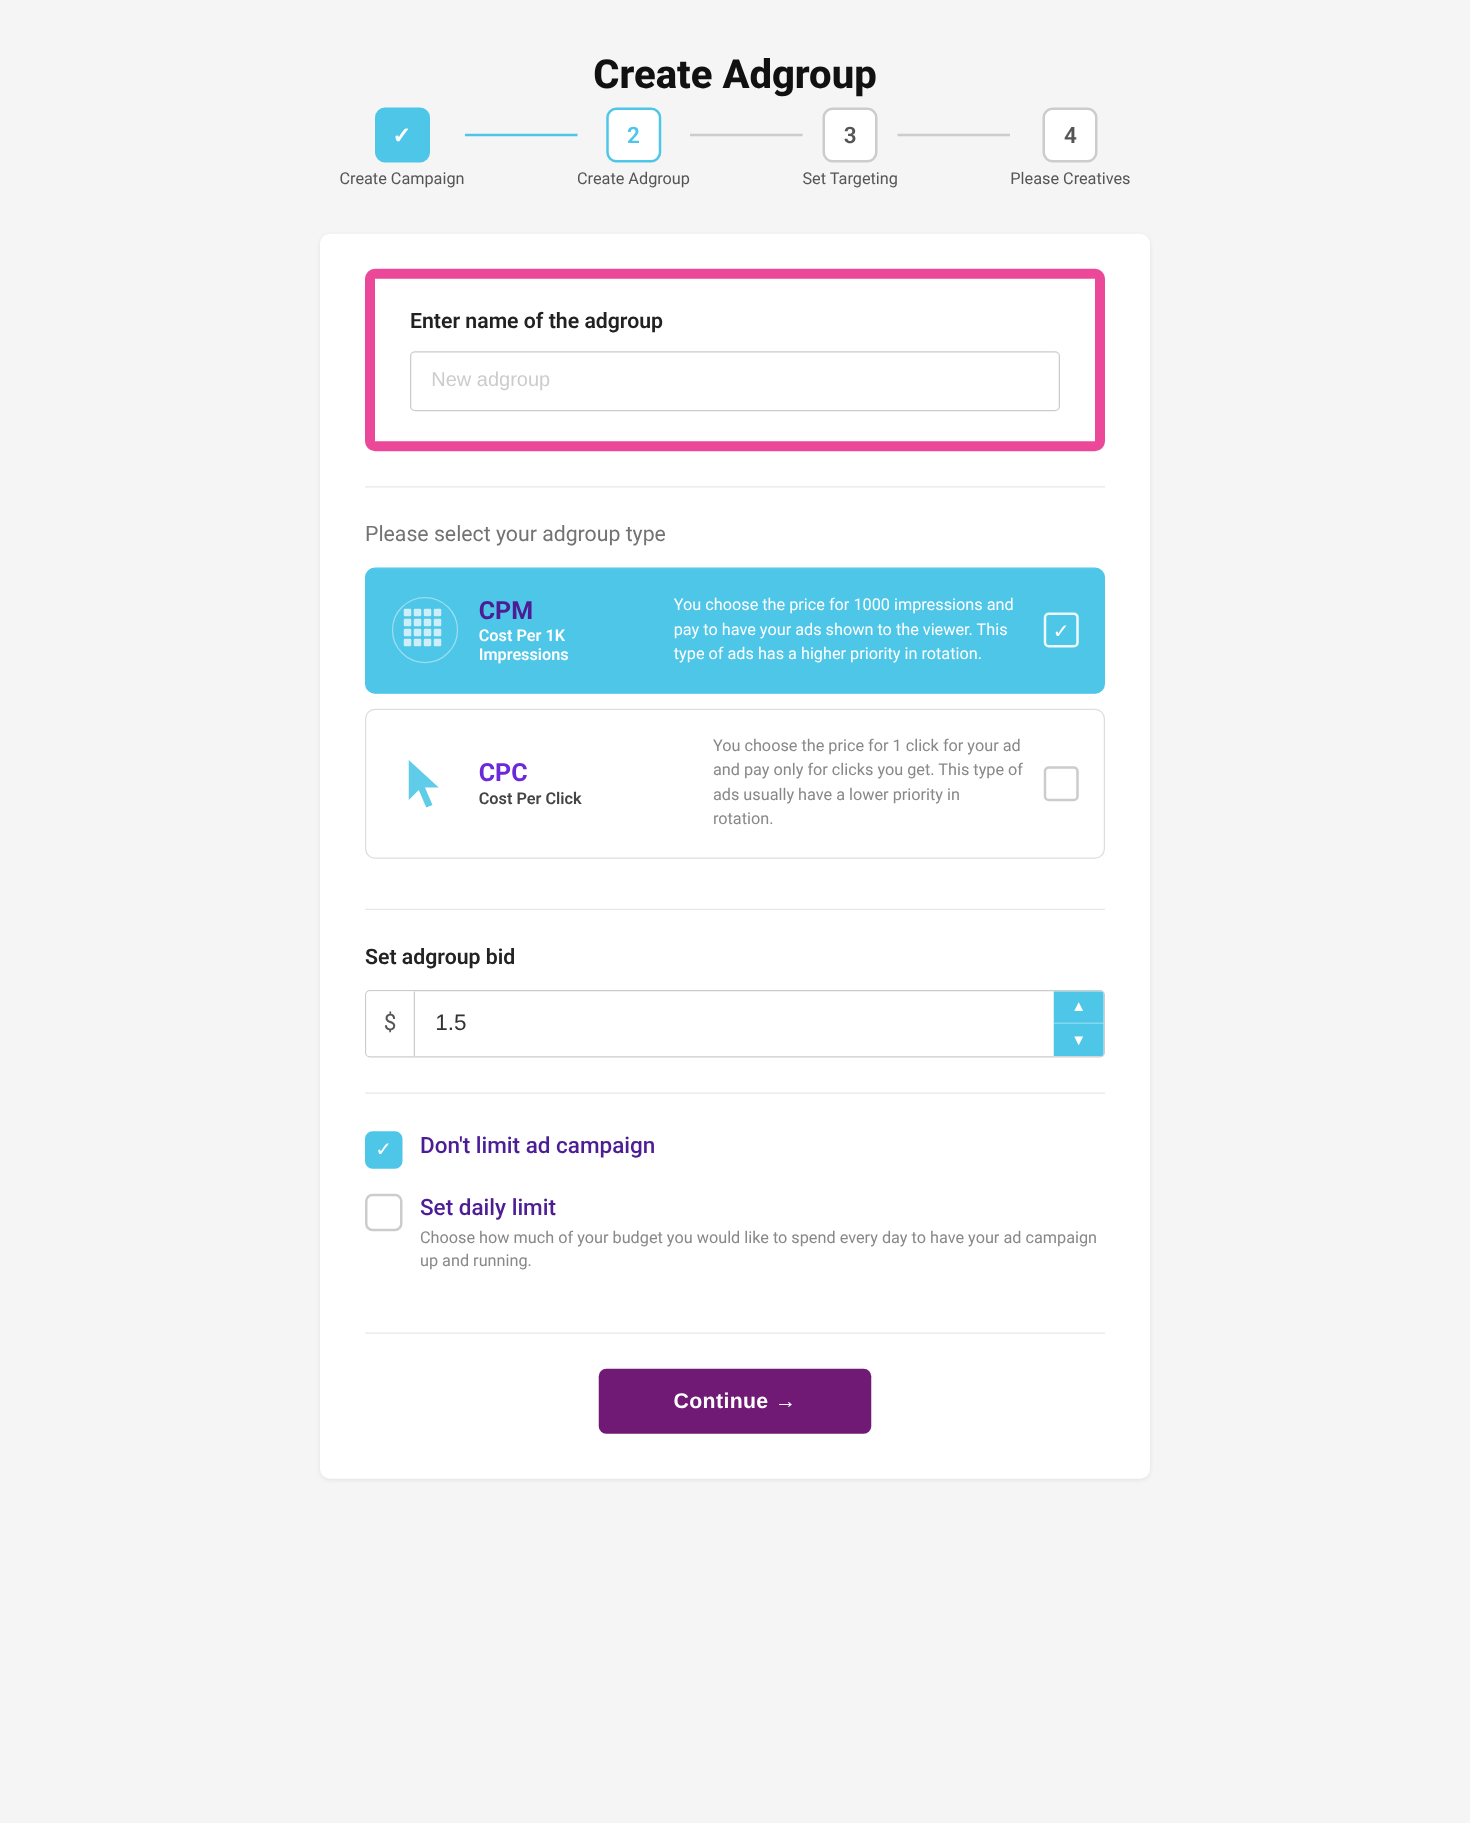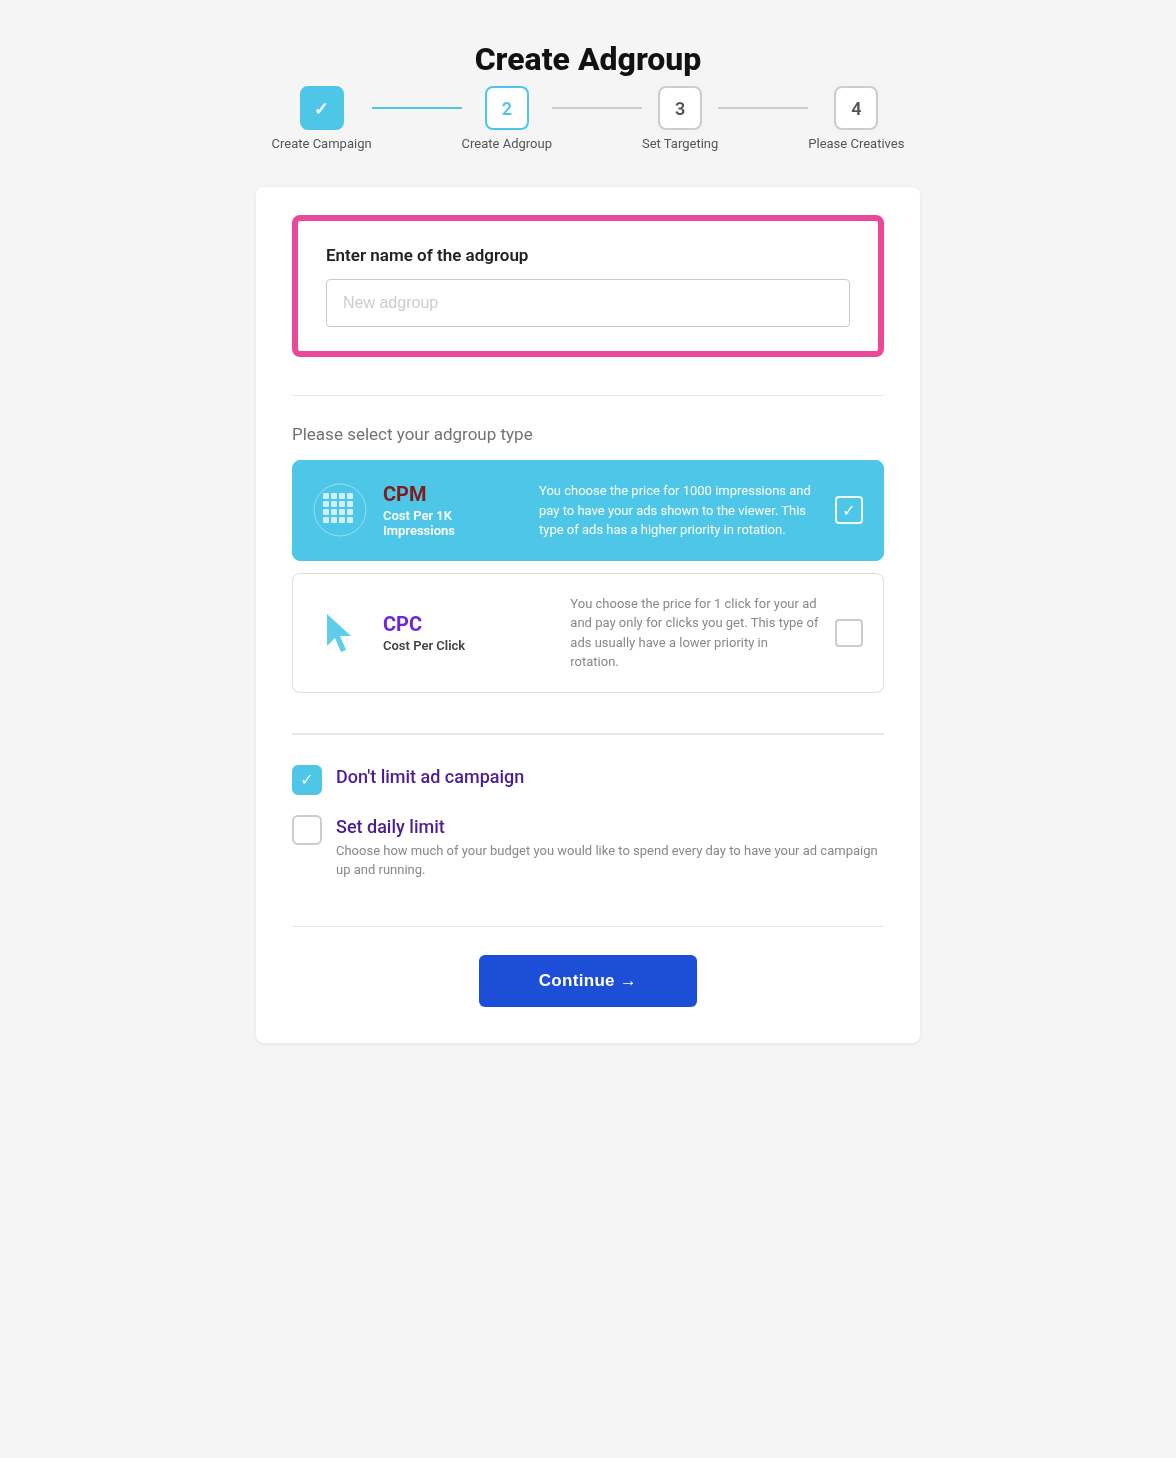--- a/index.html
+++ b/index.html
@@ -92,24 +92,24 @@
     .section {
       padding: 28px 36px;
     }
     .section-divider {
       height: 1px;
       background: #e8e8e8;
       margin: 0 36px;
     }
     
     .name-section {
-      border: 6px solid #ec4899;
+      border: 8px solid #ec4899;
       border-radius: 8px;
       padding: 24px 28px;
-      margin-bottom: 10px;
+      margin-bottom: 0;
     }
     .section-label {
       font-size: 17px;
       font-weight: 600;
       color: #222;
       margin-bottom: 14px;
     }
     .name-input {
       width: 100%;
       border: 1px solid #ccc;
@@ -153,21 +153,21 @@
       display: flex;
       align-items: center;
       justify-content: center;
     }
     .type-info {
       flex: 1;
     }
     .type-name {
       font-size: 20px;
       font-weight: 700;
-      color: #7f1d1d;
+      color: #4c1d95;
       margin-bottom: 2px;
     }
     .type-name.dark {
       color: #6d28d9;
     }
     .type-sub {
       font-size: 13px;
       font-weight: 600;
       color: #fff;
     }
@@ -303,21 +303,21 @@
       margin-top: 4px;
       line-height: 1.5;
     }
     
     .continue-section {
       padding: 28px 36px 36px;
       display: flex;
       justify-content: center;
     }
     .continue-btn {
-      background: #1d4ed8;
+      background: #701a75;
       color: #fff;
       border: none;
       border-radius: 6px;
       padding: 16px 60px;
       font-size: 17px;
       font-weight: 600;
       cursor: pointer;
       letter-spacing: 0.3px;
     }
   </style>
@@ -414,20 +414,31 @@
           <div class="type-name dark">CPC</div>
           <div class="type-sub dark">Cost Per Click</div>
         </div>
         <div class="type-desc dark">You choose the price for 1 click for your ad and pay only for clicks you get. This type of ads usually have a lower priority in rotation.</div>
         <div class="type-check unchecked"></div>
       </div>
     </div>
 
     <div class="section-divider"></div>
 
+    <div class="bid-section">
+      <div class="bid-title">Set adgroup bid</div>
+      <div class="bid-input-wrapper">
+        <div class="bid-dollar">$</div>
+        <input class="bid-input" type="text" value="1.5" style="">
+        <div class="bid-stepper">
+          <button class="bid-stepper-btn">▲</button>
+          <button class="bid-stepper-btn">▼</button>
+        </div>
+      </div>
+    </div>
 
     <div class="section-divider"></div>
 
     <div class="limit-section">
 
       <div class="checkbox-row">
         <div class="checkbox-box">✓</div>
         <div>
           <div class="checkbox-label">Don't limit ad campaign</div>
         </div>

